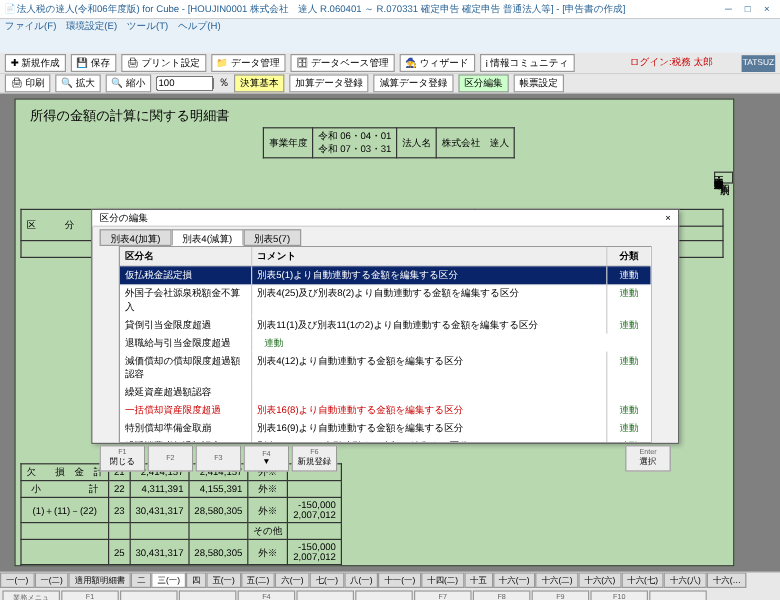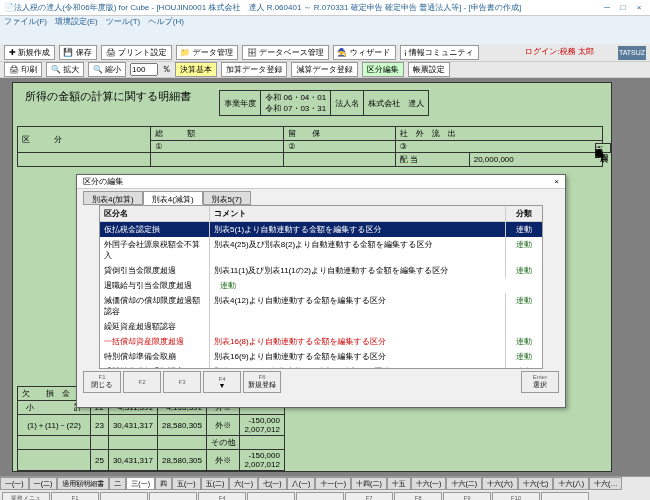--- a/index.html
+++ b/index.html
@@ -11,24 +11,24 @@
 .menubar span{cursor:pointer}
 .toolbar1{height:18px;background:#e8e8e8;display:flex;align-items:center;padding:0 4px;gap:4px;border-bottom:1px solid #ccc}
 .tb-btn{padding:1px 4px;font-size:8px;background:#fff;border:1px solid #999;display:flex;align-items:center;gap:2px;cursor:pointer}
 .login-info{margin-left:auto;display:flex;align-items:flex-start;gap:20px;font-size:8px;color:#c00}
 .logo{width:28px;height:14px;background:#5a7a9a;color:#fff;font-size:7px;display:flex;align-items:center;justify-content:center;margin-left:4px}
 .toolbar2{height:16px;background:#e8e8e8;display:flex;align-items:center;padding:0 4px;gap:4px;border-bottom:1px solid #ccc}
 .doc-area{position:relative;height:398px;background:#808080;overflow:hidden}
 .doc-page{position:absolute;left:12px;top:4px;width:600px;height:390px;background:#b8d8b0;border:1px solid #333}
 .doc-header{display:flex;padding:4px;gap:16px}
 .doc-title{font-size:11px;padding:2px 8px}
-.doc-table{margin:3px 4px;border-collapse:collapse;font-size:8px}
+.doc-table{margin:19px 4px;border-collapse:collapse;font-size:8px}
 .doc-table td{border:1px solid #333;padding:1px 4px;background:#b8d8b0}
 .side-tab{position:absolute;right:0;top:60px;width:16px;writing-mode:vertical-rl;font-size:8px;background:#b8d8b0;border:1px solid #333;padding:4px 2px}
-.modal{position:absolute;left:76px;top:96px;width:490px;height:234px;background:#f0f0f0;border:1px solid #666;box-shadow:2px 2px 4px rgba(0,0,0,0.3);z-index:10}
+.modal{position:absolute;left:76px;top:96px;width:490px;height:196px;background:#f0f0f0;border:1px solid #666;box-shadow:2px 2px 4px rgba(0,0,0,0.3);z-index:10}
 .modal-title{height:14px;background:#fff;padding:2px 6px;font-size:8px;border-bottom:1px solid #ccc;display:flex;align-items:center}
 .modal-close{margin-left:auto;cursor:pointer}
 .tab-row{height:16px;display:flex;padding:2px 6px 0;gap:0;font-size:8px}
 .tab{padding:2px 8px;background:#ddd;border:1px solid #999;cursor:pointer}
 .tab.active{background:#fff;border-bottom-color:#fff}
 .list-container{margin:0 22px;height:164px;background:#fff;border:1px solid #999;overflow-y:auto}
 .list-header{display:flex;background:#eee;border-bottom:1px solid #ccc;font-size:8px;font-weight:bold}
 .col-name{width:110px;padding:2px 4px;border-right:1px solid #ccc}
 .col-comment{flex:1;padding:2px 4px;border-right:1px solid #ccc}
 .col-type{width:36px;padding:2px 4px;text-align:center}
@@ -101,21 +101,21 @@
   <div class="login-info">
     <span>ログイン:税務 太郎</span>
     <div class="logo">TATSUZ</div>
   </div>
 </div>
 
 <div class="toolbar2">
   <div class="tb-btn">🖨<span>印刷</span></div>
   <div class="tb-btn">🔍<span>拡大</span></div>
   <div class="tb-btn">🔍<span>縮小</span></div>
-  <input type="text" style="width: 28px; font-size: 8px;" value="100">％
+  <input type="text" style="width: 48px; font-size: 8px;" value="100">％
   <div class="tb-btn" style="background:#ff9">
       <span>決算基本</span>
     </div>
   <div class="tb-btn">
       <span>加算データ登録</span>
     </div>
   <div class="tb-btn">
       <span>減算データ登録</span>
     </div>
   <div class="tb-btn" style="background:#cfc">

